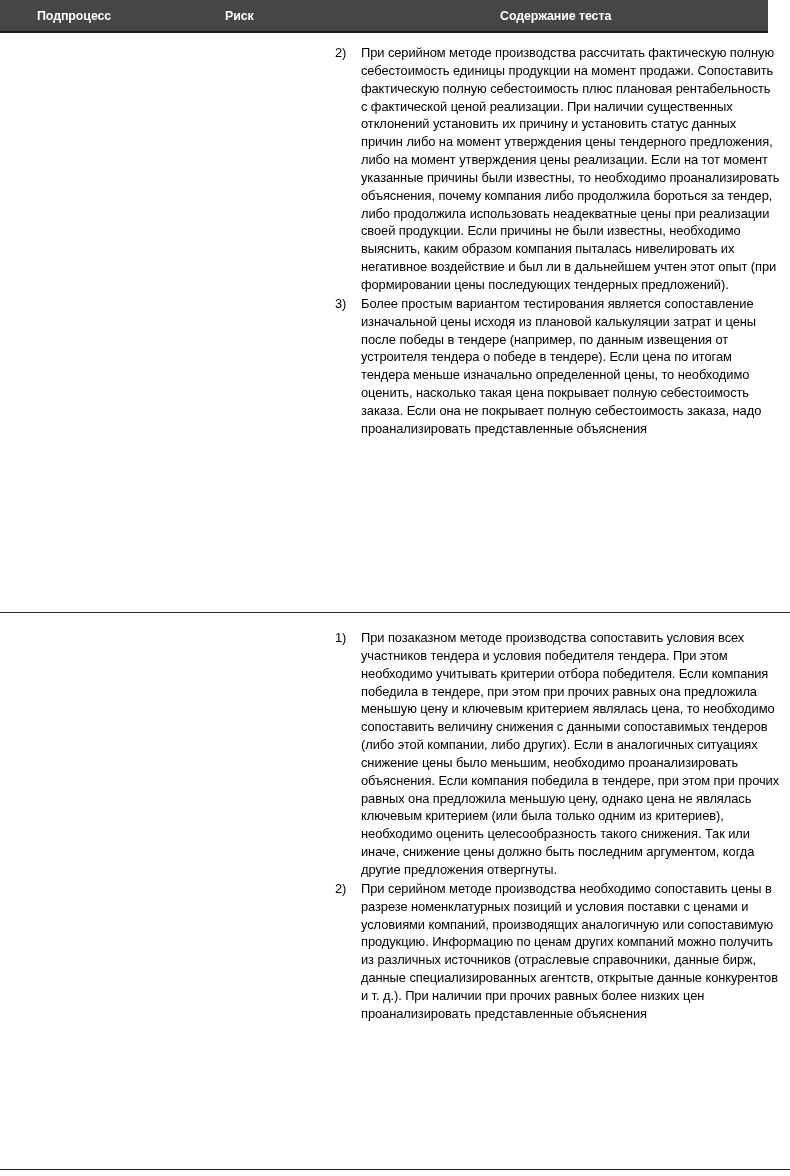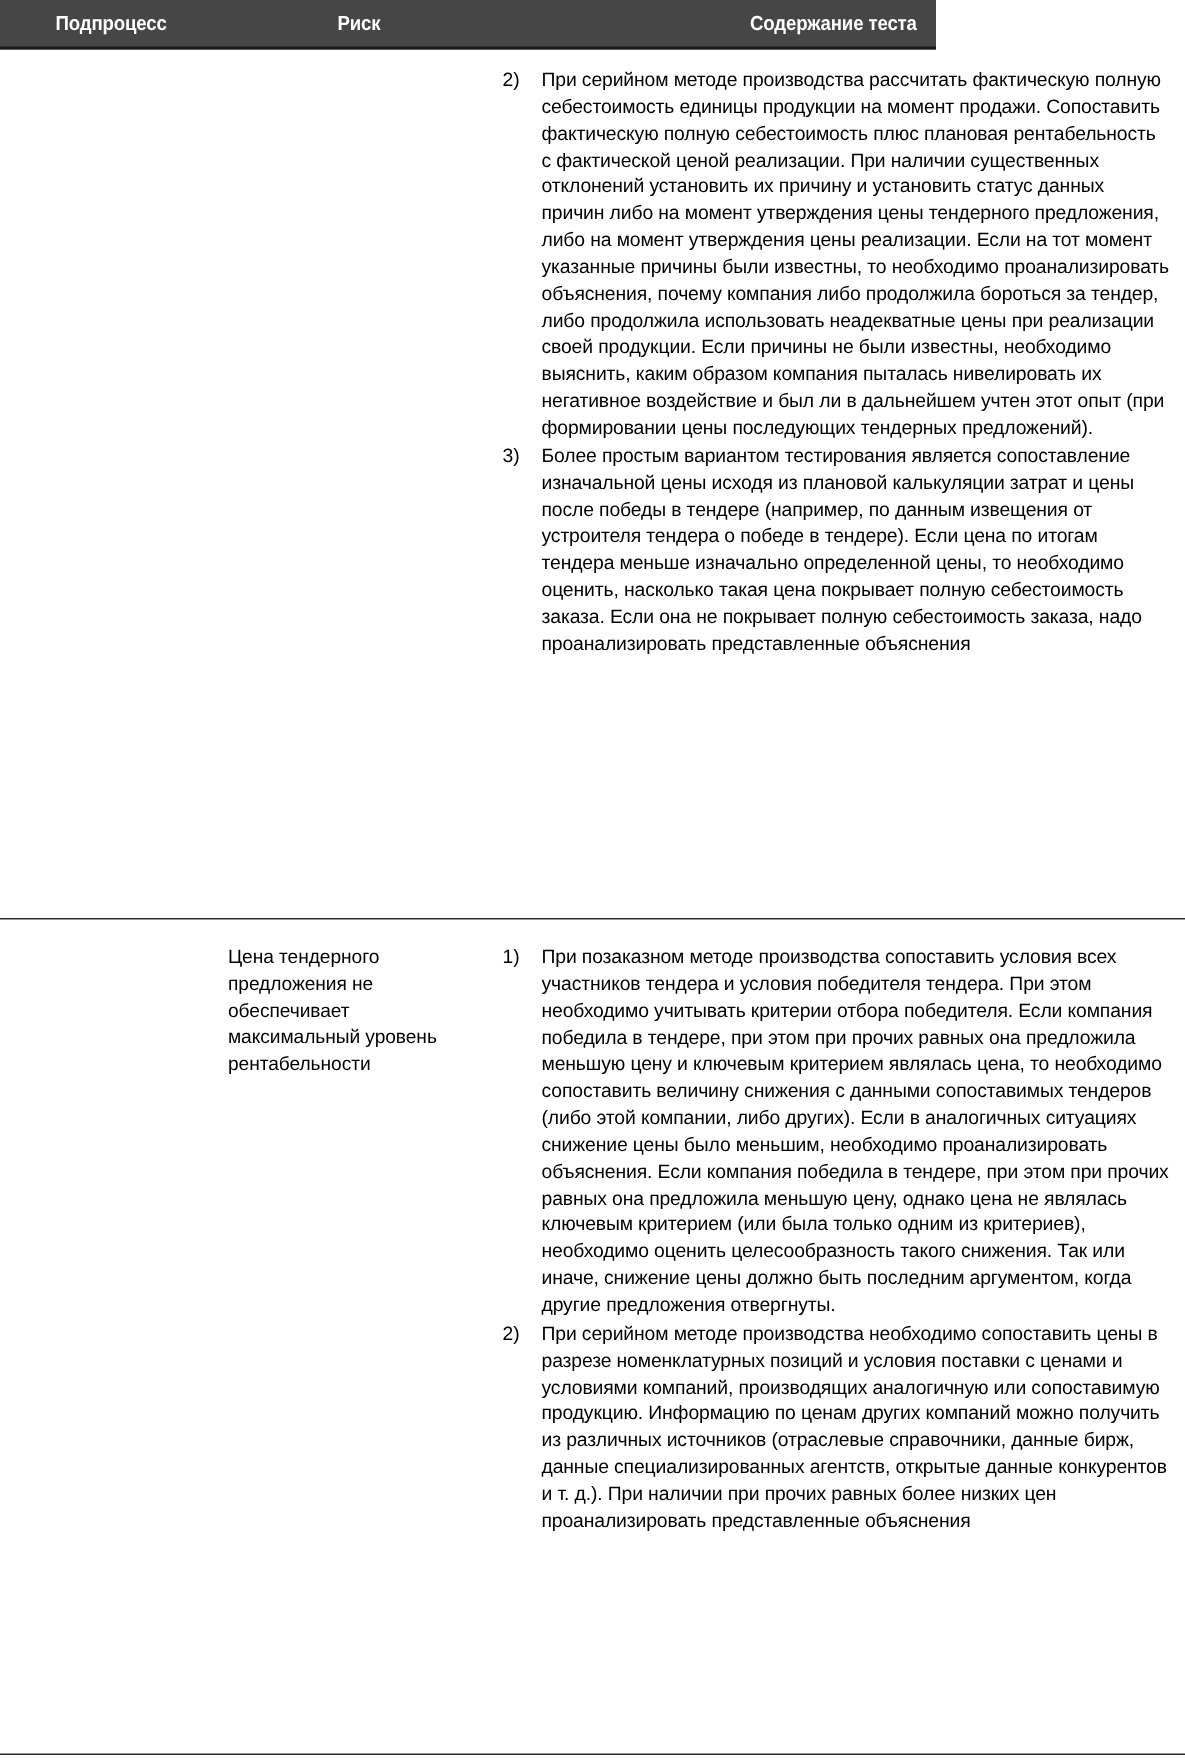--- a/index.html
+++ b/index.html
@@ -14,21 +14,21 @@
     color: #000000;
     overflow: hidden;
     position: relative;
   }
 
   
   .table-header {
     position: absolute;
     top: 0;
     left: 0;
-    width: 624px;
+    width: 768px;
     height: 31px;
     background: #464646;
     border-bottom: 2px solid #1a1a1a;
     box-sizing: content-box;
   }
   .table-header .hcell {
     position: absolute;
     top: 0;
     height: 31px;
     line-height: 31px;
@@ -136,21 +136,20 @@
         <li>
           <span class="marker">3)</span>
           <span>Более простым вариантом тестирования является сопоставление изначальной цены исходя из плановой калькуляции затрат и цены после победы в тендере (например, по данным извещения от устроителя тендера о победе в тендере). Если цена по итогам тендера меньше изначально определенной цены, то необходимо оценить, насколько такая цена покрывает полную себестоимость заказа. Если она не покрывает полную себестоимость заказа, надо проанализировать представленные объяснения</span>
         </li>
       </ul>
     </div>
   </div>
 
   <div class="trow row-2 divider-below">
     <div class="cell-subprocess"></div>
-    <div class="cell-risk">Цена тендерного предложения не обеспечивает максимальный уровень рентабельности</div>
     <div class="cell-test">
       <ul class="olist">
         <li>
           <span class="marker">1)</span>
           <span>При позаказном методе производства сопоставить условия всех участников тендера и условия победителя тендера. При этом необходимо учитывать критерии отбора победителя. Если компания победила в тендере, при этом при прочих равных она предложила меньшую цену и ключевым критерием являлась цена, то необходимо сопоставить величину снижения с данными сопоставимых тендеров (либо этой компании, либо других). Если в аналогичных ситуациях снижение цены было меньшим, необходимо проанализировать объяснения. Если компания победила в тендере, при этом при прочих равных она предложила меньшую цену, однако цена не являлась ключевым критерием (или была только одним из критериев), необходимо оценить целесообразность такого снижения. Так или иначе, снижение цены должно быть последним аргументом, когда другие предложения отвергнуты.</span>
         </li>
         <li>
           <span class="marker">2)</span>
           <span>При серийном методе производства необходимо сопоставить цены в разрезе номенклатурных позиций и условия поставки с ценами и условиями компаний, производящих аналогичную или сопоставимую продукцию. Информацию по ценам других компаний можно получить из различных источников (отраслевые справочники, данные бирж, данные специализированных агентств, открытые данные конкурентов и т. д.). При наличии при прочих равных более низких цен проанализировать представленные объяснения</span>
         </li>

